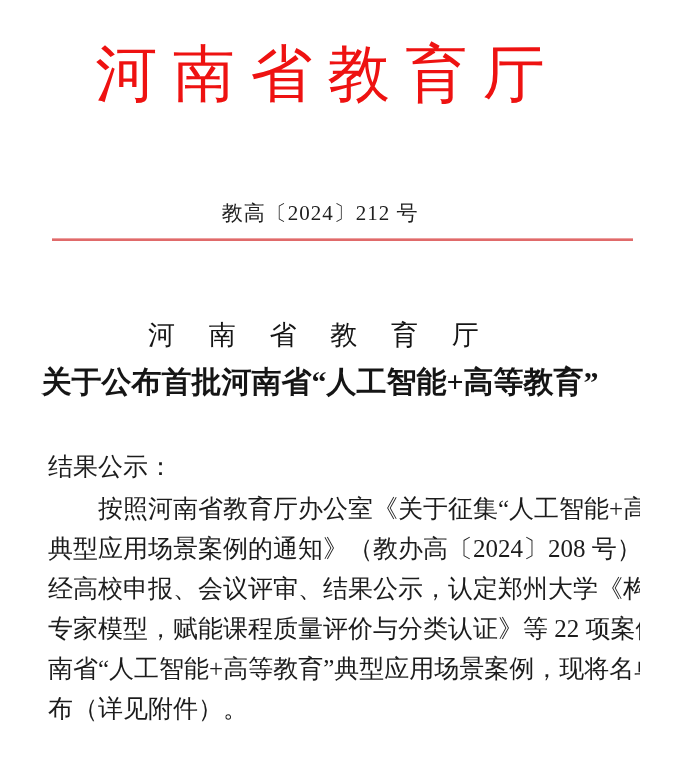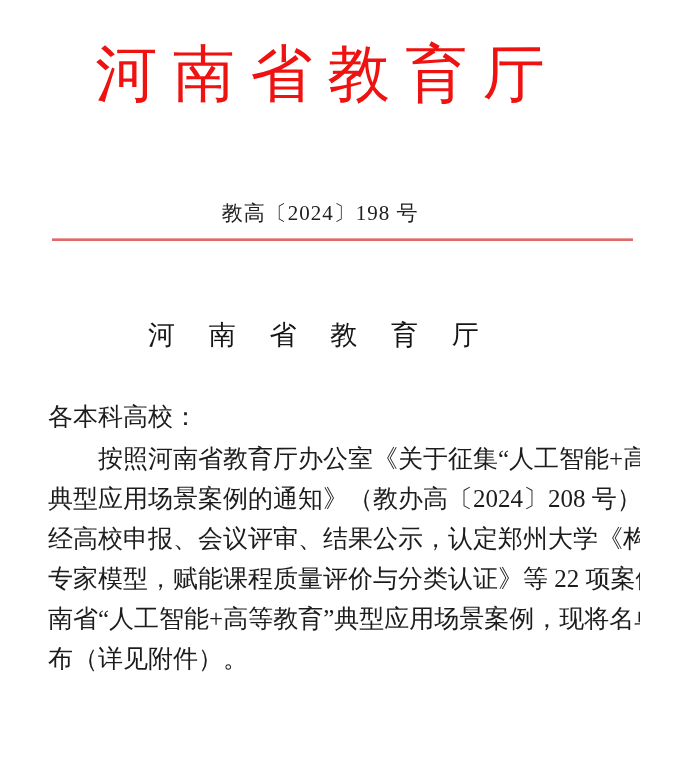--- a/index.html
+++ b/index.html
@@ -82,30 +82,31 @@
     text-align-last: left;
   }
 </style>
 </head>
 <body>
 
 <div class="page">
 
   <div class="agency-name">河 南 省 教 育 厅</div>
 
-  <div class="doc-number">教高〔2024〕198 号</div>
+  <div class="doc-number">教高〔2024〕212 号</div>
 
   <div class="red-divider"></div>
 
   <div class="title-block">
     <div class="title-line1">河 南 省 教 育 厅</div>
+    <div class="title-line2">关于公布首批河南省“人工智能+高等教育”</div>
   </div>
 
   <div class="body-block">
-    <div class="salutation">各本科高校：</div>
+    <div class="salutation">结果公示：</div>
 
     <div class="paragraph">
       <div class="para-line first">按照河南省教育厅办公室《关于征集“人工智能+高等教育”</div>
       <div class="para-line">典型应用场景案例的通知》（教办高〔2024〕208 号）任务安排，</div>
       <div class="para-line">经高校申报、会议评审、结果公示，认定郑州大学《构建 AI 评价</div>
       <div class="para-line">专家模型，赋能课程质量评价与分类认证》等 22 项案例为首批河</div>
       <div class="para-line">南省“人工智能+高等教育”典型应用场景案例，现将名单予以公</div>
       <div class="para-line last">布（详见附件）。</div>
     </div>
   </div>

